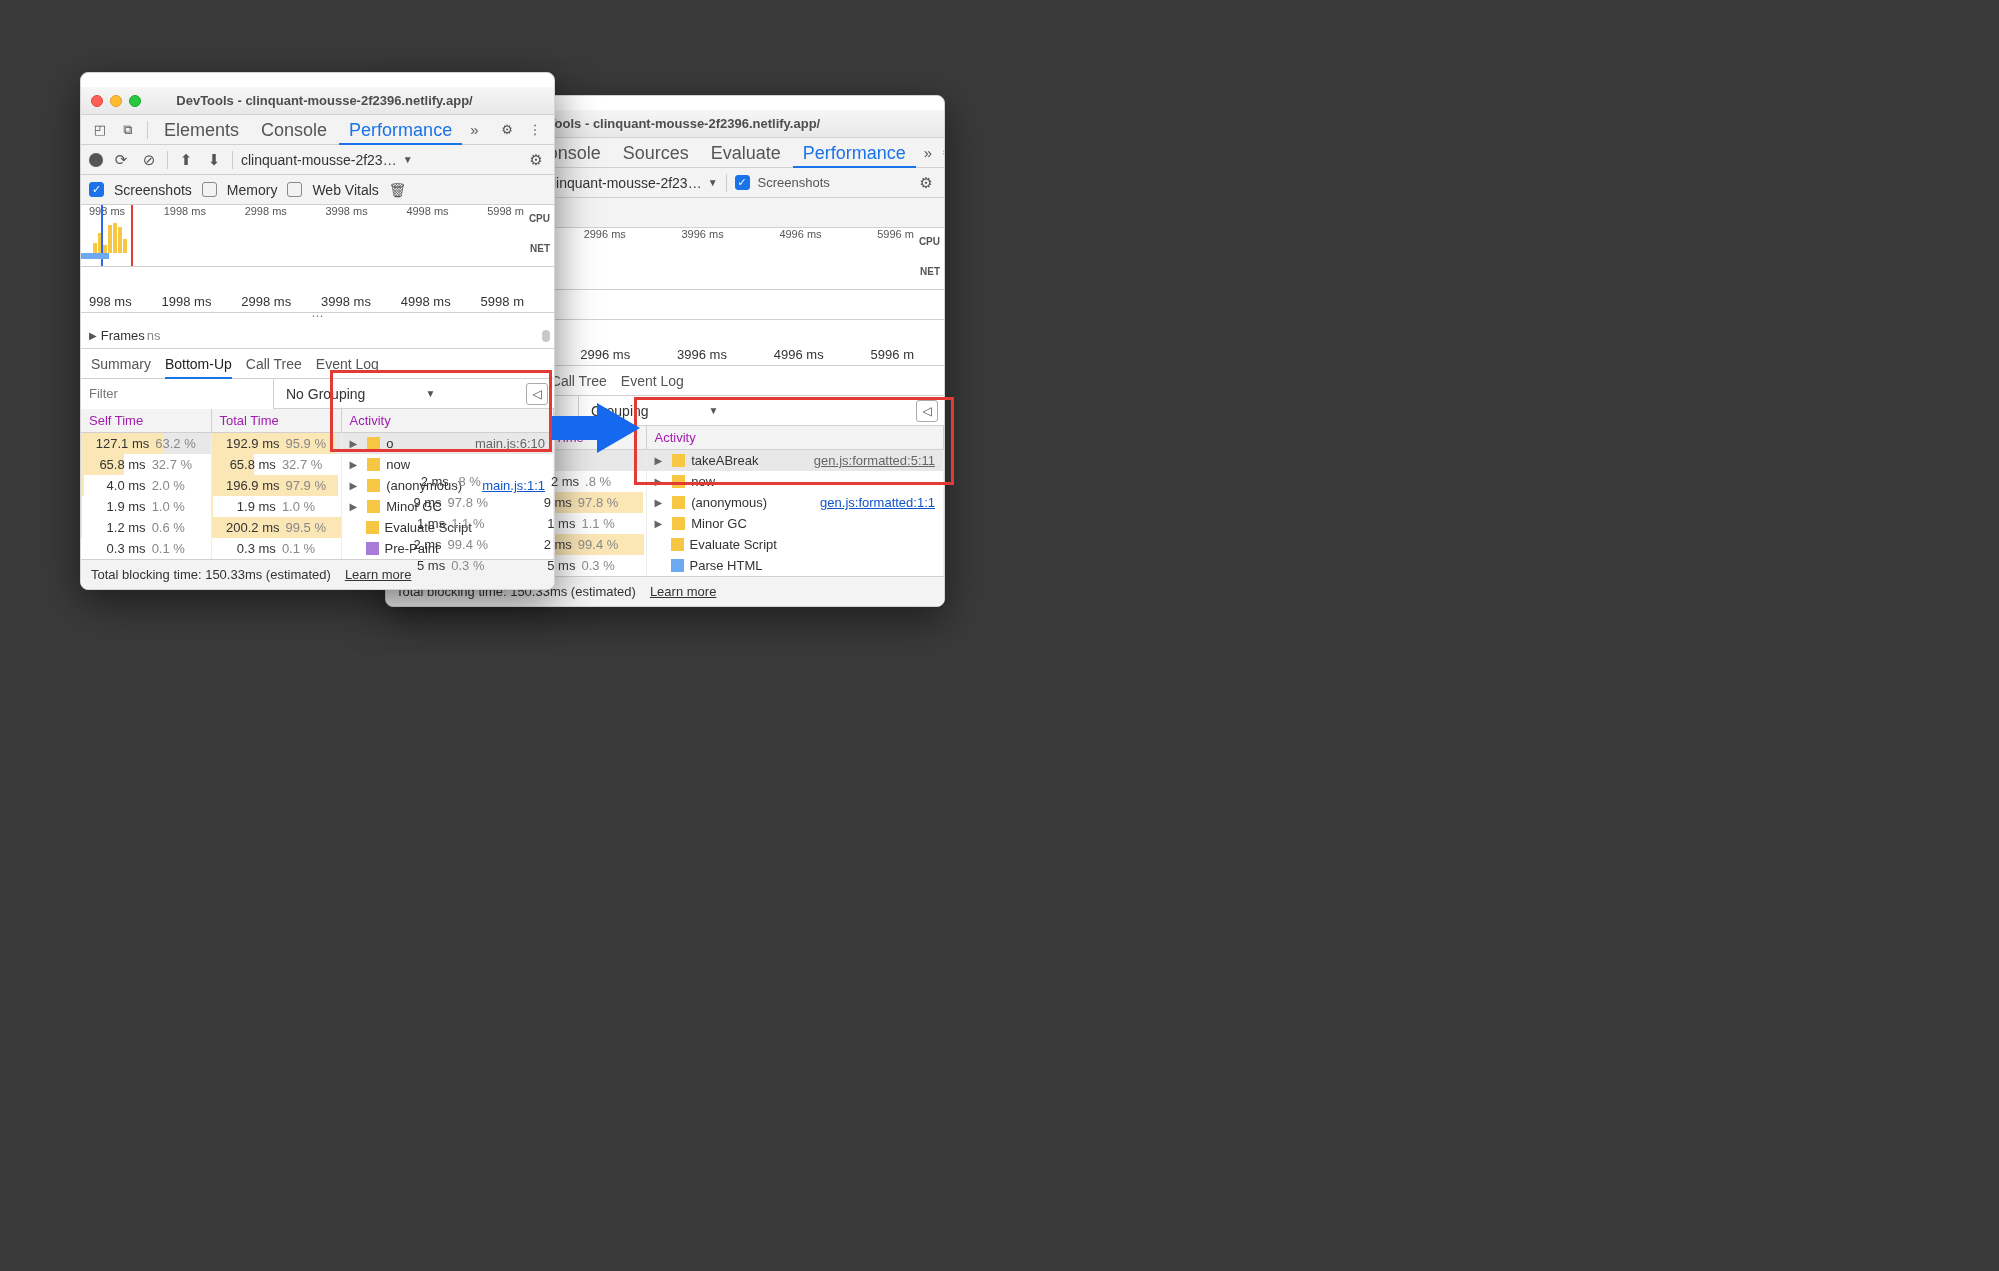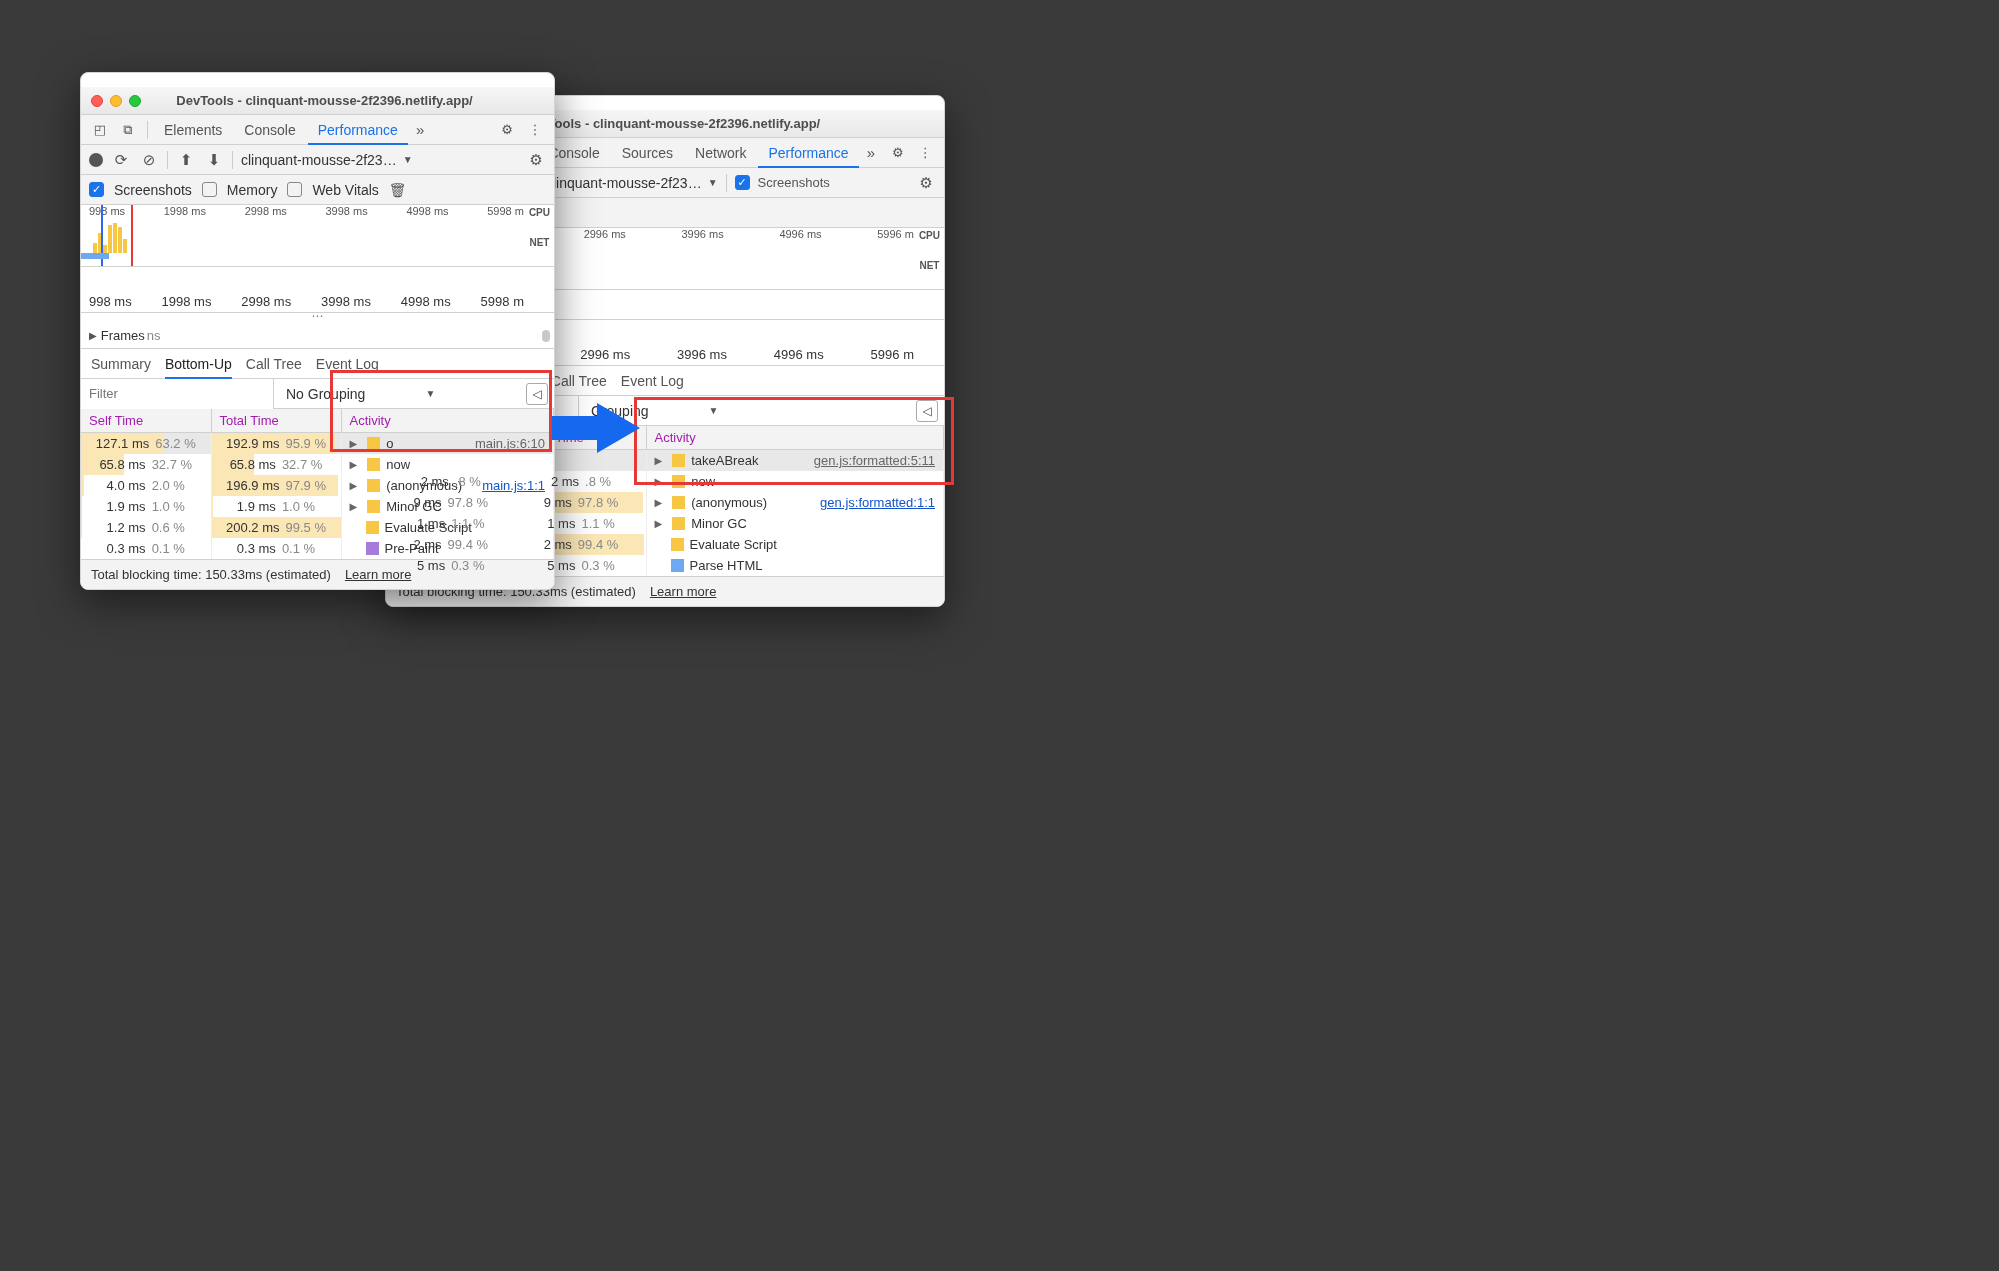--- a/index.html
+++ b/index.html
@@ -52,21 +52,21 @@
   }
   .tabstrip .icon-btn {
     width:26px; height:26px; display:flex; align-items:center;justify-content:center;
     color:#555;
   }
   .tabstrip .divider { width:1px; height:18px; background:#ccc; margin:0 4px;}
   .tabstrip .tab {
     padding: 0 10px;
     height:30px; line-height:30px;
     color:#555;
-    font-size:14px;
+    font-size:18px;
   }
   .tabstrip .tab.active { color:#1a73e8; border-bottom:2px solid #1a73e8; font-weight:500;}
   .tabstrip .more { font-size:15px; padding:0 6px; color:#555;}
   .tabstrip .spacer { flex:1; }
   
   .toolbar {
     height: 30px; background:#f3f3f3; border-bottom:1px solid #d0d0d0;
     display:flex; align-items:center; padding:0 8px; gap:8px; color:#555;
   }
   .toolbar .rec { width:14px;height:14px;border-radius:50%;background:#555;}
@@ -81,21 +81,21 @@
     display:flex; align-items:center; padding:0 8px; gap:10px; font-size:14px; color:#333;
   }
   .chk { width:15px;height:15px;border:1.5px solid #888;border-radius:3px;display:inline-flex;align-items:center;justify-content:center;font-size:11px;}
   .chk.checked { background:#1a73e8;border-color:#1a73e8;color:#fff;}
   .trash { color:#555; font-size:14px;}
   
   .timeline-overview {
     height:62px; background:#fff; border-bottom:1px solid #d0d0d0; position:relative; font-size:11px; color:#555;
   }
   .timeline-overview .ticks { position:absolute; top:0; left:8px; right:30px; display:flex; justify-content:space-between;}
-  .timeline-overview .side { position:absolute; right:4px; top:0; font-size:10px; font-weight:700; color:#555; line-height:16px; text-align:center;}
+  .timeline-overview .side { position:absolute; right:4px; top:6px; font-size:10px; font-weight:700; color:#555; line-height:16px; text-align:right;}
   .flames { position:absolute; left:12px; top:14px; height:34px; display:flex; align-items:flex-end; gap:1px;}
   .flame { width:4px; background:#f7c744;}
   .marker-blue { position:absolute; top:0; bottom:0; width:2px; background:#2b6af0;}
   .marker-red  { position:absolute; top:0; bottom:0; width:2px; background:#e53935;}
   .netbar { position:absolute; left:0; top:48px; height:6px; background:#6da9f0;}
   .timeline-detail { height:46px; border-bottom:1px solid #d0d0d0; position:relative; font-size:13px; color:#333;}
   .timeline-detail .ticks { position:absolute; bottom:3px; left:8px; right:30px; display:flex; justify-content:space-between;}
   .dots3 { text-align:center; font-size:12px; color:#777; height:10px; line-height:6px;}
   .frames-row { height:26px; border-bottom:1px solid #d0d0d0; display:flex; align-items:center; padding:0 8px; font-size:13px; position:relative;}
   .tri-s { display:inline-block; margin-right:4px; font-size:10px; color:#555;}
@@ -157,21 +157,21 @@
     <div class="title">DevTools - clinquant-mousse-2f2396.netlify.app/</div>
   </div>
 
   <div class="tabstrip">
     <div class="icon-btn">◰</div>
     <div class="icon-btn">⧉</div>
     <div class="divider"></div>
     <div class="tab">Elements</div>
     <div class="tab">Console</div>
     <div class="tab">Sources</div>
-    <div class="tab">Network</div>
+    <div class="tab">Evaluate</div>
     <div class="tab active">Performance</div>
     <div class="more">»</div>
     <div class="spacer"></div>
     <div class="icon-btn">⚙</div>
     <div class="icon-btn">⋮</div>
   </div>
 
   <div class="toolbar">
     <div class="rec"></div>
     <div class="ib">⟳</div>

